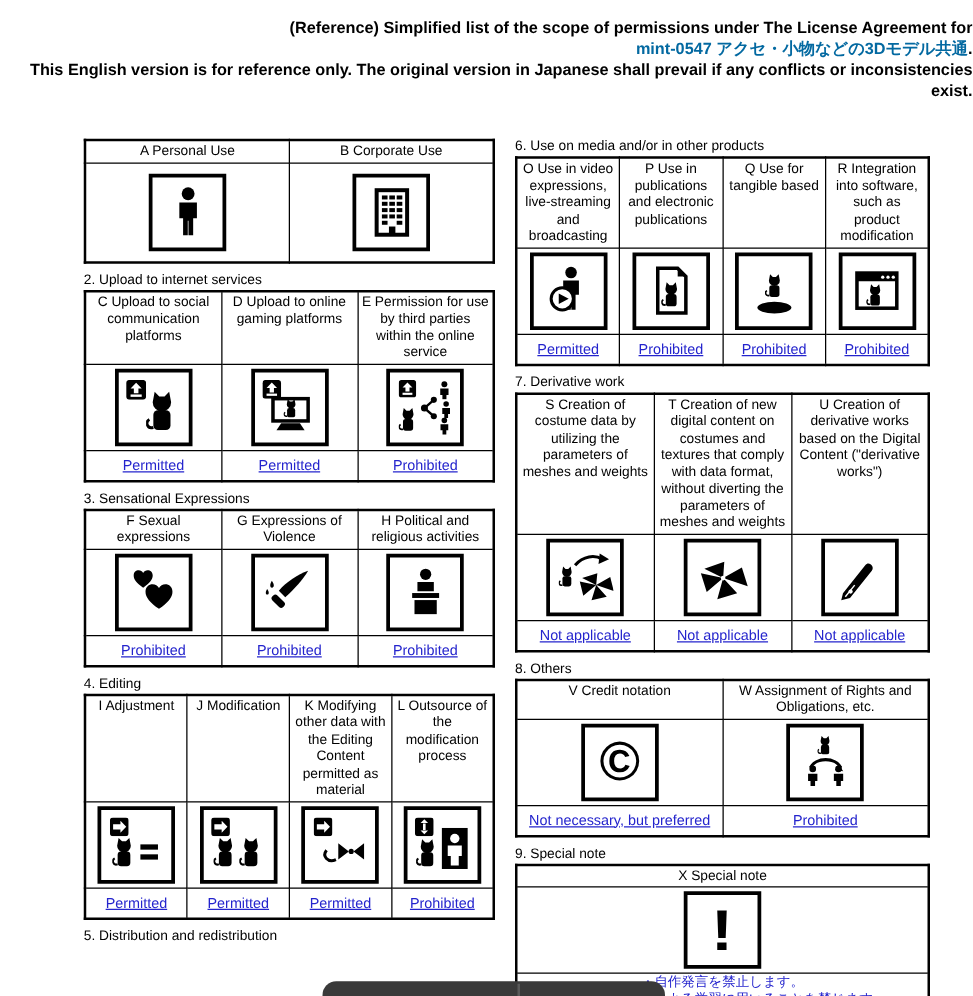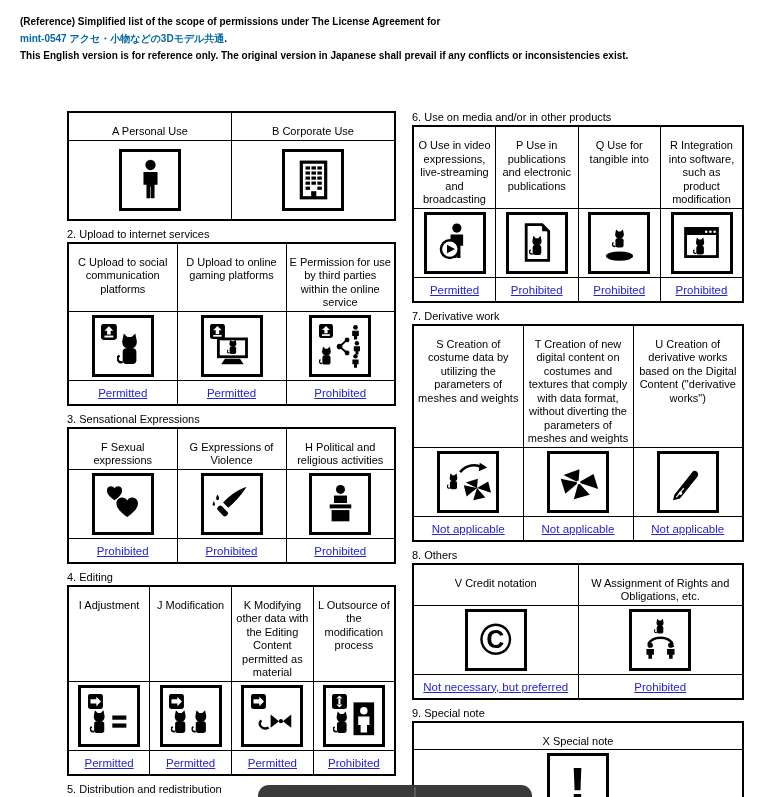--- a/index.html
+++ b/index.html
@@ -1,26 +1,26 @@
 <!DOCTYPE html>
 <html><head>
 <meta charset="utf-8">
 <style>
   html,body{margin:0;padding:0;}
   body{width:778px;height:797px;background:#ffffff;font-family:"Liberation Sans",sans-serif;position:relative;overflow:hidden;}
-  .doc-header{padding-top:13px;text-align:left;font-weight:bold;font-size:10px;line-height:17px;color:#000;padding-left:20px;}
+  .doc-header{padding-top:13px;text-align:right;font-weight:bold;font-size:13px;line-height:17px;color:#000;}
   .doc-header .product{color:#0369a1;}
   .col{position:absolute;top:111px;}
   .col-left{left:67px;width:329px;}
   .col-right{left:412px;width:332px;}
   .section{margin-bottom:7px;}
   .sec-title{font-size:11px;color:#000;margin-bottom:2px;}
   table.perm{width:100%;border-collapse:collapse;table-layout:fixed;border:2px solid #000;background:#fff;}
   table.perm td{border:1px solid #000;text-align:center;padding:1px 3px;}
-  tr.label-row td{font-size:11px;line-height:13.5px;vertical-align:top;color:#000;padding-top:12px;}
+  tr.label-row td{font-size:11px;line-height:13.5px;vertical-align:top;color:#000;padding-top:2px;}
   tr.icon-row td{height:66px;vertical-align:middle;}
   table.big-icons tr.icon-row td{height:76px;}
   tr.status-row td{padding:2px 2px 3px;}
   .status{color:#2424cd;font-size:11.5px;line-height:13px;text-decoration:underline;cursor:pointer;display:inline-block;}
   .icon-box{width:56px;height:56px;border:3px solid #000;background:#fff;display:inline-flex;align-items:center;justify-content:center;vertical-align:middle;}
   .pict{width:45px;height:45px;fill:#000;color:#000;display:block;}
   .glyph{font-weight:bold;font-size:44px;line-height:44px;color:#000;}
   .glyph.bang{font-weight:900;font-size:46px;transform:scaleX(1.15);}
   td.notes-cell{padding:2px 4px 3px;}
   .note-line{color:#2424cd;font-size:10.8px;line-height:13px;text-align:center;}
@@ -370,21 +370,21 @@
 
 <div class="col col-right">
 
   <div class="section">
     <div class="sec-title">6. Use on media and/or in other products</div>
     <table class="perm">
       <tbody>
           <tr class="label-row">
         <td>O Use in video expressions, live-streaming and broadcasting</td>
         <td>P Use in publications and electronic publications</td>
-        <td>Q Use for tangible into</td>
+        <td>Q Use for tangible based</td>
         <td>R Integration into software, such as product modification</td>
       </tr>
       <tr class="icon-row">
         <td><span class="icon-box">
                 <svg class="pict">
                   <use href="#i-video"></use>
                 </svg>
               </span></td>
         <td><span class="icon-box">
                 <svg class="pict">

